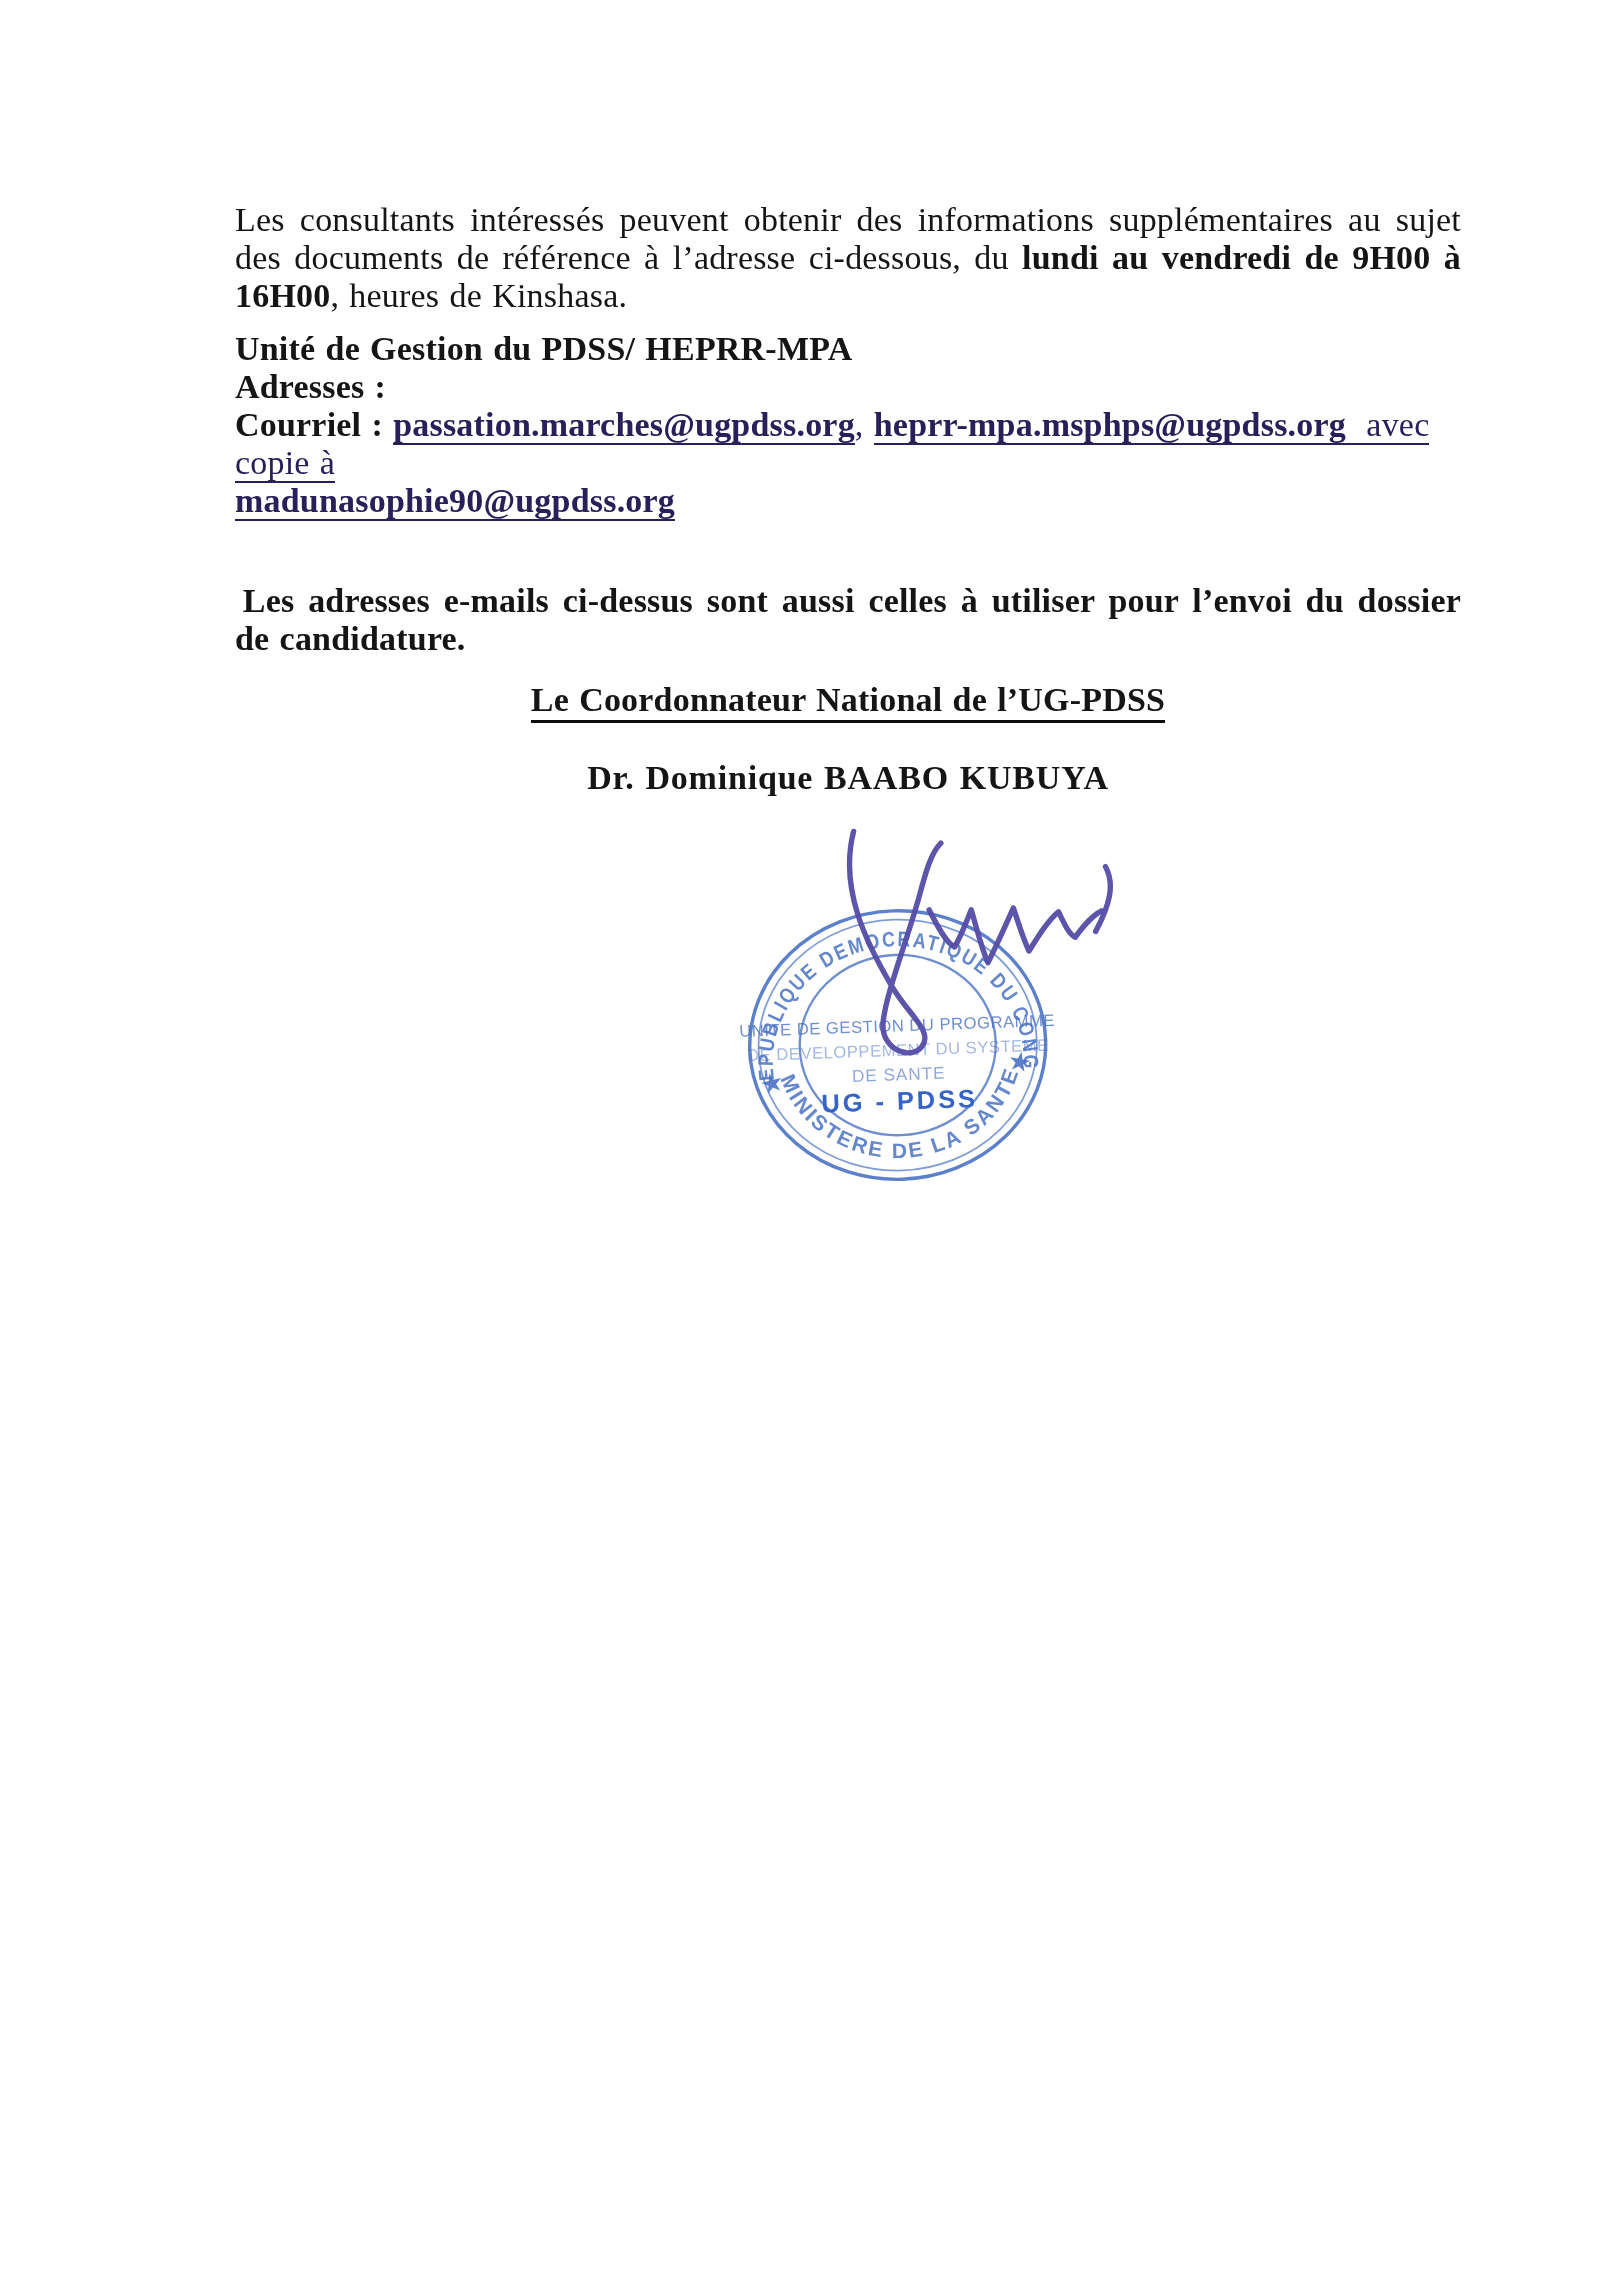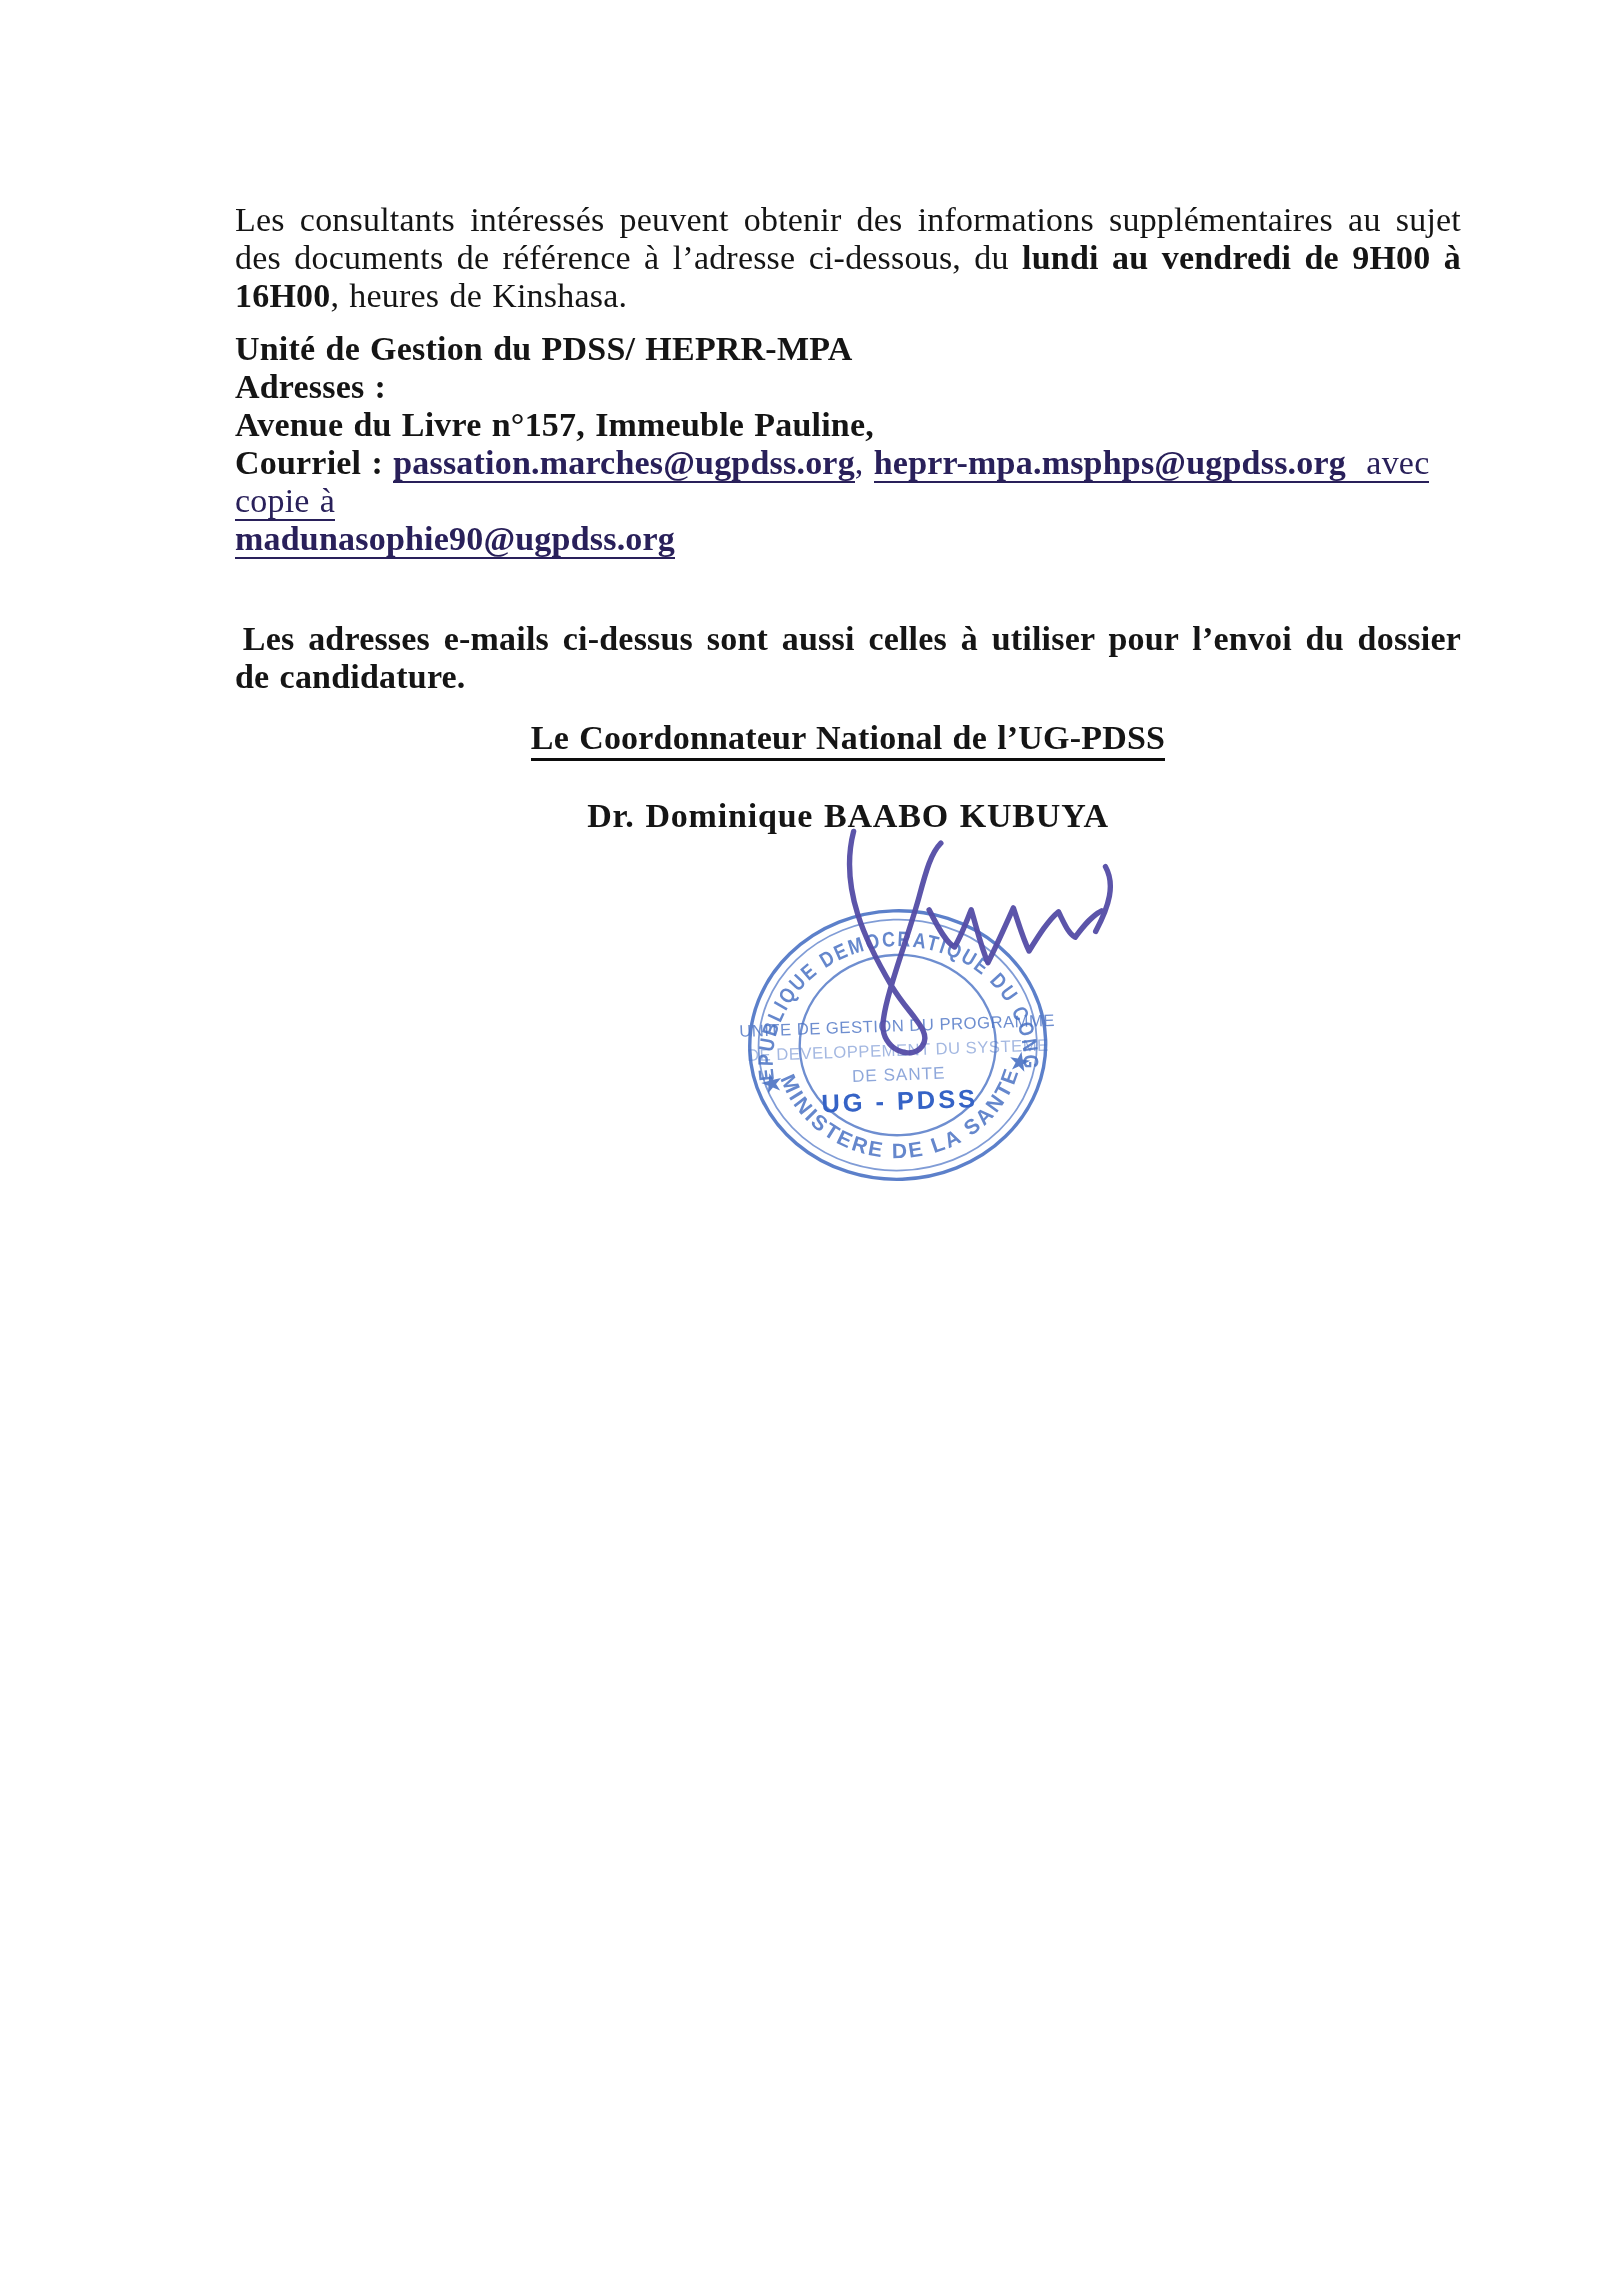--- a/index.html
+++ b/index.html
@@ -54,21 +54,20 @@
 
 <div class="page">
   <div class="content">
 
     <p class="justify p1"><span>Les consultants intéressés peuvent obtenir des informations supplémentaires au sujet des documents de référence à l’adresse ci-dessous, du </span><b>lundi au vendredi de 9H00 à 16H00</b><span>, heures de Kinshasa.</span></p>
 
 
     <div class="addr">
       <span class="line">Unité de Gestion du PDSS/ HEPRR-MPA</span>
       <span class="line">Adresses :</span>
-      <span class="line">Avenue du Livre n°157, Immeuble Pauline,</span>
       <span class="line"><span>Courriel :</span>
         <a class="email">passation.marches@ugpdss.org</a><span class="email-sep">,</span>
         <a class="email">heprr-mpa.msphps@ugpdss.org</a><span class="copy-note">&nbsp;&nbsp;avec copie à</span><br>
         <a class="email">madunasophie90@ugpdss.org</a>
       </span>
     </div>
 
     <p class="justify p3"><span>Les adresses e-mails ci-dessus sont aussi celles à utiliser pour l’envoi du dossier de candidature.</span></p>
 
     <div class="signoff">

